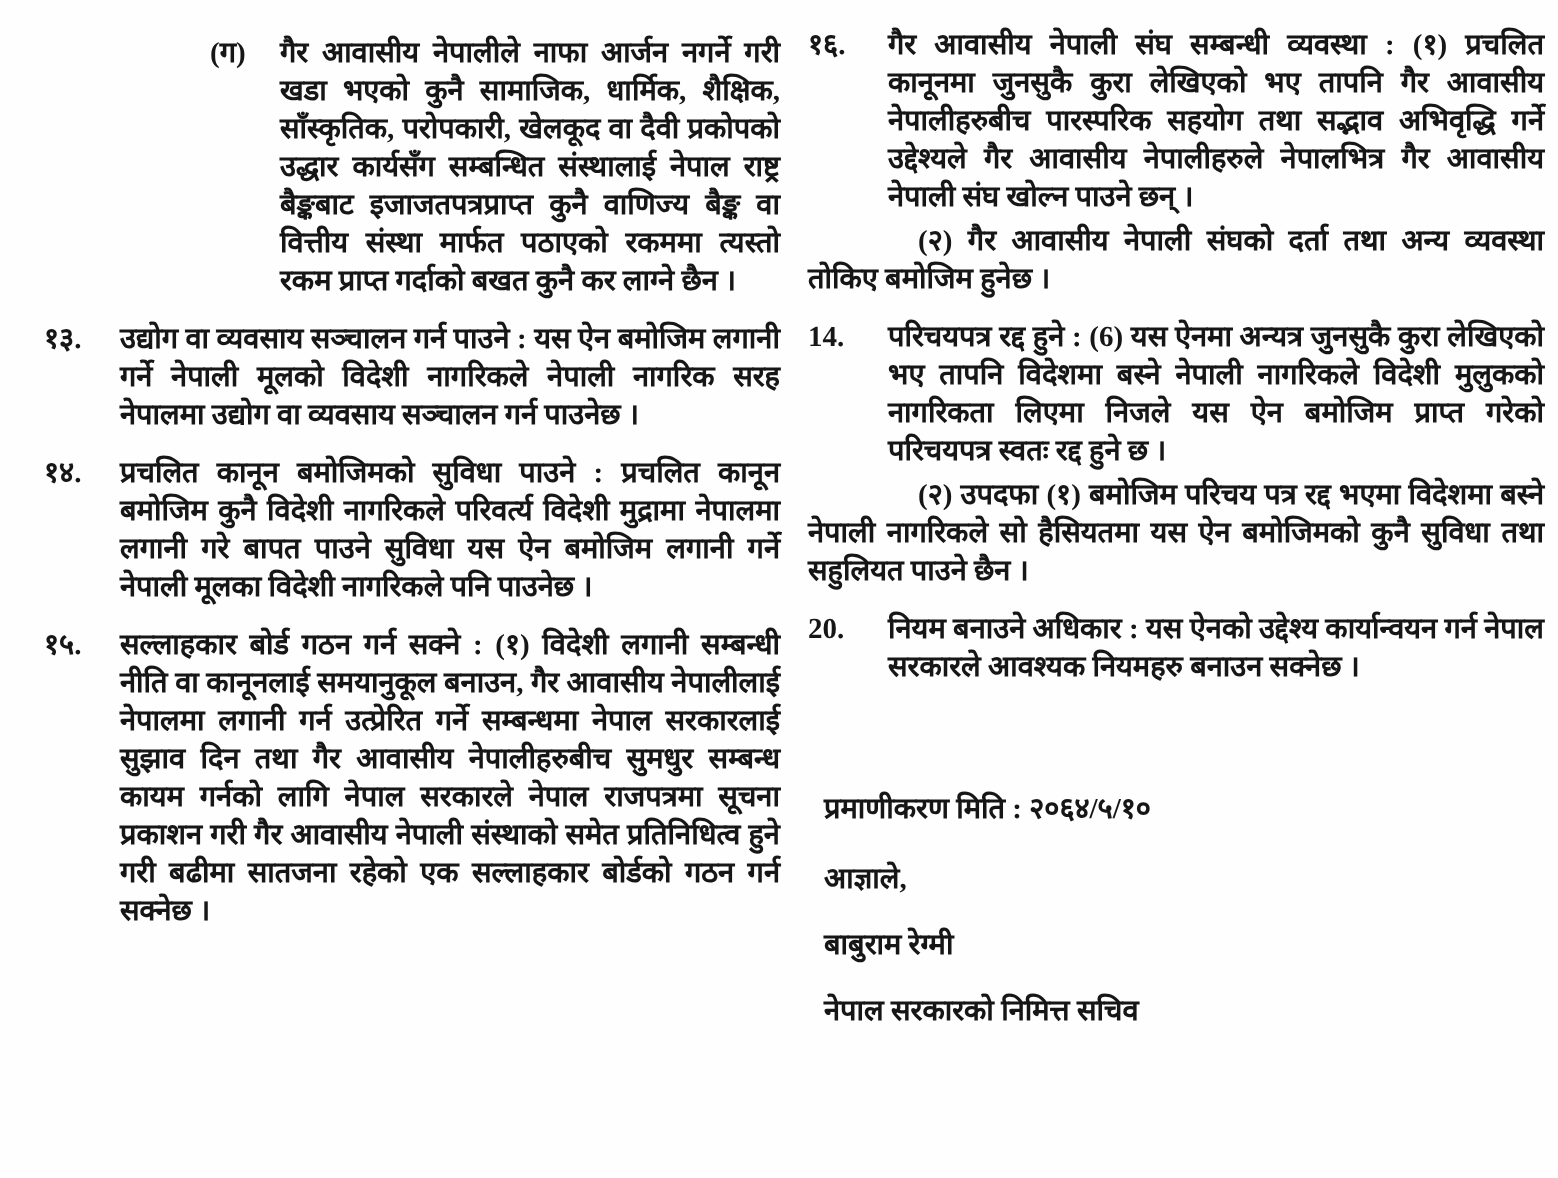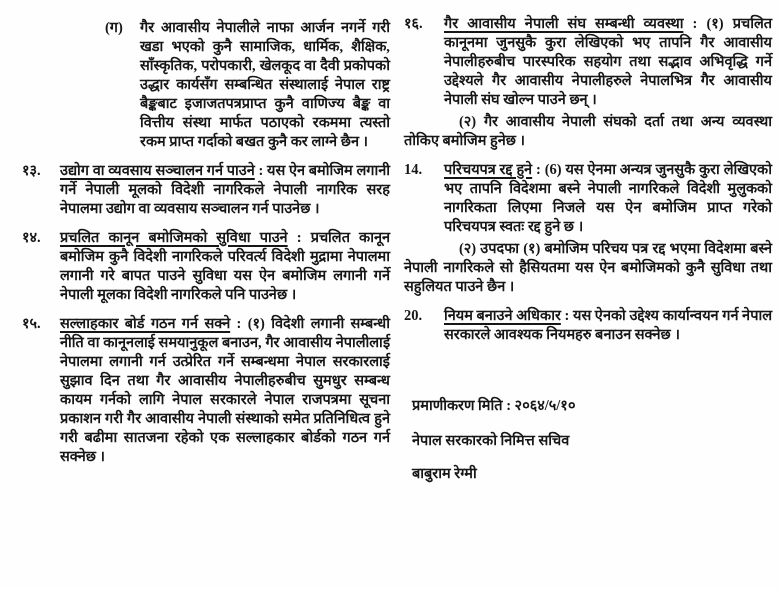--- a/index.html
+++ b/index.html
@@ -26,21 +26,20 @@
     text-align: justify;
   }
   .clause .clause-label { position: absolute; left: 83px; top: 0; }
 
   .section { position: relative; margin-bottom: 10px; }
   .section .num { position: absolute; left: 0; top: 0; }
   .sec-body { padding-left: 38px; text-align: justify; }
   .col-right .sec-body { padding-left: 40px; }
 
   .heading {
-    text-decoration: underline;
     text-decoration-thickness: 1.5px;
     text-underline-offset: 3px;
   }
 
   .subsection {
     text-align: justify;
     text-indent: 38px;
     margin-top: 3px;
   }
   .col-right .subsection { text-indent: 55px; }
@@ -106,17 +105,18 @@
       <span class="num">20.</span>
       <div class="sec-body">
         <span class="heading">नियम बनाउने अधिकार</span><span> : यस ऐनको उद्देश्य कार्यान्वयन गर्न नेपाल सरकारले आवश्यक नियमहरु बनाउन सक्नेछ ।</span>
       </div>
     </div>
 
   </div>
 
   <div class="footer">
     <div class="footer-line date">प्रमाणीकरण मिति : २०६४/५/१०</div>
+    <div class="footer-line">आज्ञाले,</div>
+    <div class="footer-line">बाबुराम रेग्मी</div>
     <div class="footer-line">नेपाल सरकारको निमित्त सचिव</div>
-    <div class="footer-line">बाबुराम रेग्मी</div>
   </div>
 
 </div>
 
 </body></html>

